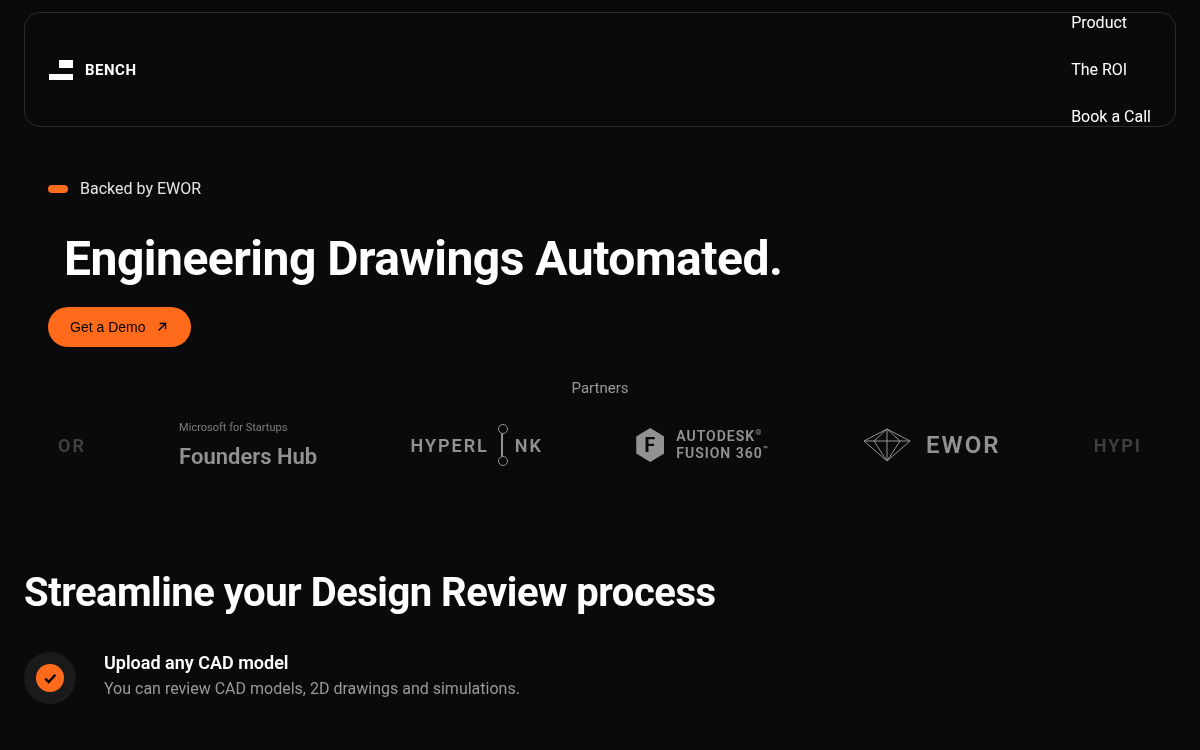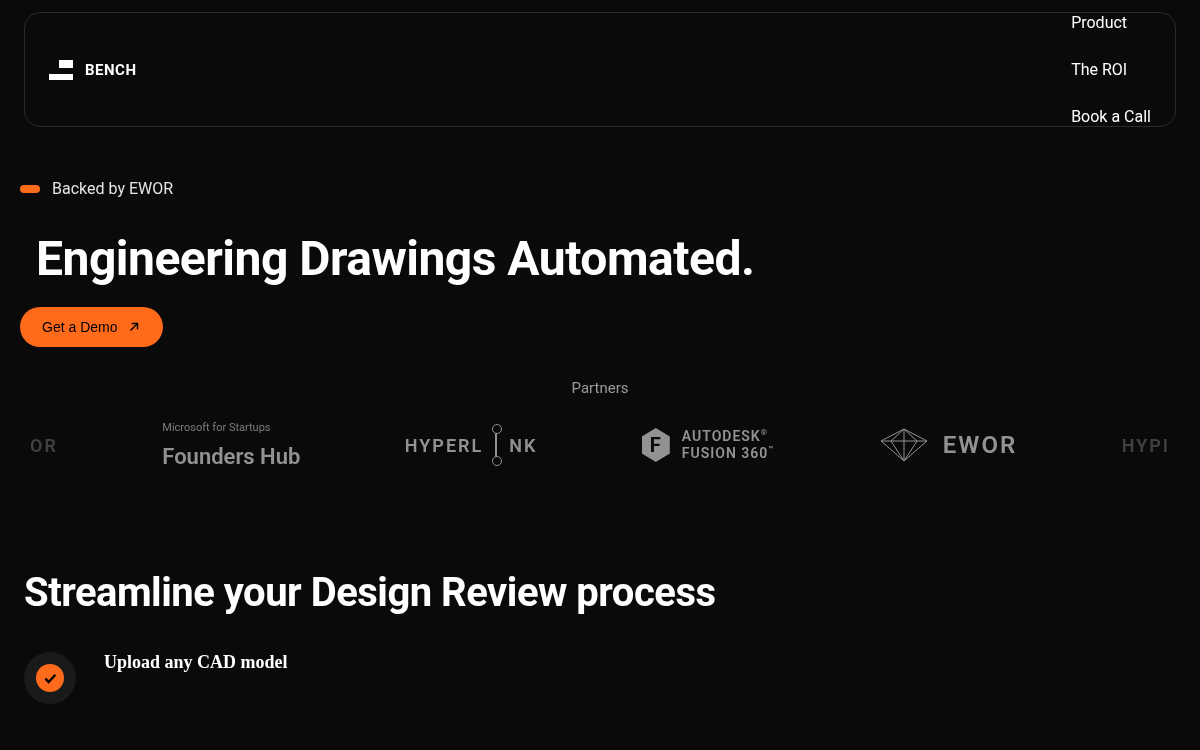--- a/index.html
+++ b/index.html
@@ -56,21 +56,21 @@
       display: flex;
       gap: 28px;
       font-size: 16px;
       flex-direction: column;
     }
     .nav-link {
       color: #fff;
       cursor: pointer;
     }
     .hero {
-      padding: 40px 20px 20px;
+      padding: 40px 48px 20px;
     }
     .backed-badge {
       display: flex;
       align-items: center;
       gap: 12px;
       margin-bottom: 32px;
     }
     .badge-pill {
       width: 20px;
       height: 8px;
@@ -222,21 +222,20 @@
       border-radius: 50%;
       background: #ff6b1a;
       display: flex;
       align-items: center;
       justify-content: center;
     }
     .feature-text {
       display: flex;
       flex-direction: column;
       gap: 6px;
-      font-family: Liberation Serif, serif;
     }
     .feature-title {
       font-size: 18px;
       font-weight: 600;
     }
     .feature-desc {
       font-size: 16px;
       color: #999;
     }
     .hyperlink-i {
@@ -328,15 +327,16 @@
   <div class="feature-row">
     <div class="feature-icon-circle">
       <div class="feature-check">
         <svg width="16" height="16" viewBox="0 0 24 24" fill="none" stroke="#000" stroke-width="3.5">
           <polyline points="5 13 10 18 20 7"></polyline>
         </svg>
       </div>
     </div>
     <div class="feature-text">
       <div class="feature-title">Upload any CAD model</div>
+      <div class="feature-desc">You can review CAD models, 2D drawings and simulations.</div>
     </div>
   </div>
 </section>
 
 </body></html>

